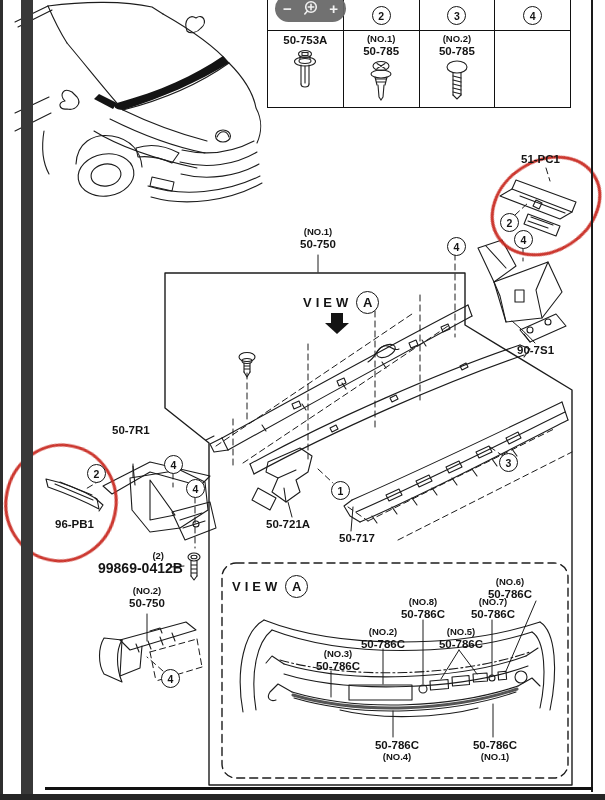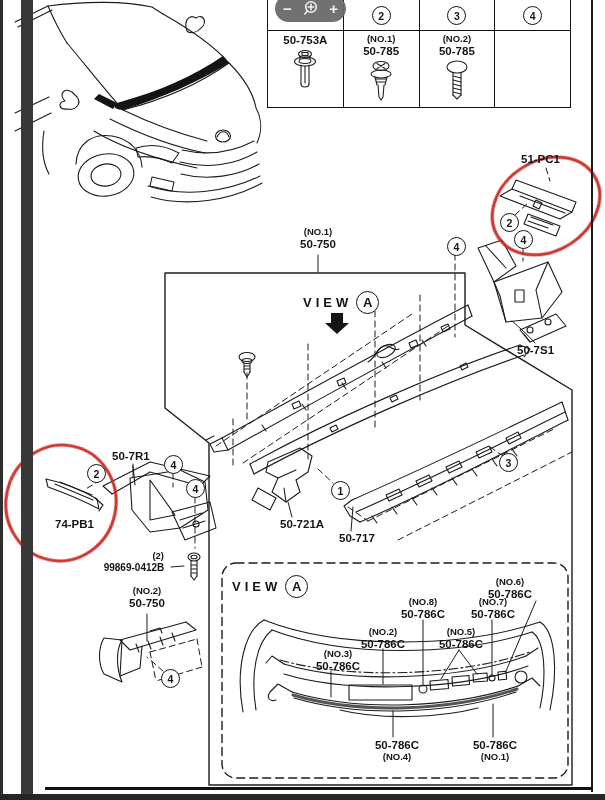--- a/index.html
+++ b/index.html
@@ -333,35 +333,35 @@
     <span class="note">(NO.1)</span>
     <span class="part">50-750</span>
   </div>
 
   <div class="viewmark" style="left:303px;top:291px">
     <span class="vw">VIEW</span>
     <span class="vc">A</span>
   </div>
 
   <div class="lbl" style="left:521px;top:153px">51-PC1</div>
-  <div class="lbl" style="left:517px;top:344px">50-7S1</div>
-  <div class="lbl" style="left:112px;top:450px">50-7R1</div>
-  <div class="lbl" style="left:55px;top:518px">74-PB1</div>
+  <div class="lbl" style="left:517px;top:344px">90-7S1</div>
+  <div class="lbl" style="left:112px;top:424px">50-7R1</div>
+  <div class="lbl" style="left:55px;top:518px">96-PB1</div>
 
   <div class="lbl two" style="left:98px;top:551px;width:72px">
     <span class="note" style="text-align:right;padding-right:6px">(2)</span>
-    <span class="part" style="font-size:10px">99869-0412B</span>
+    <span class="part" style="font-size:14px">99869-0412B</span>
   </div>
 
   <div class="lbl two" style="left:111px;top:586px;width:72px">
     <span class="note">(NO.2)</span>
     <span class="part">50-750</span>
   </div>
 
-  <div class="lbl" style="left:280px;top:518px">50-721A</div>
+  <div class="lbl" style="left:266px;top:518px">50-721A</div>
   <div class="lbl" style="left:339px;top:532px">50-717</div>
 
   <div class="co" style="left:447px;top:237px">4</div>
   <div class="co" style="left:500px;top:213px">2</div>
   <div class="co" style="left:514px;top:230px">4</div>
   <div class="co" style="left:87px;top:464px">2</div>
   <div class="co" style="left:164px;top:455px">4</div>
   <div class="co" style="left:186px;top:479px">4</div>
   <div class="co" style="left:331px;top:481px">1</div>
   <div class="co" style="left:499px;top:453px">3</div>

